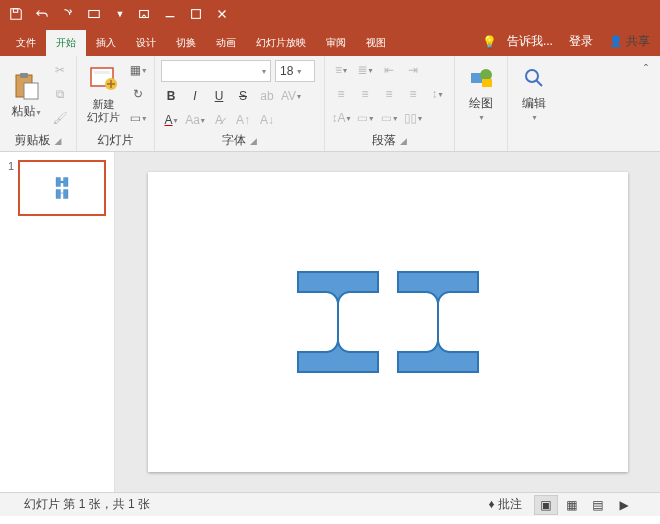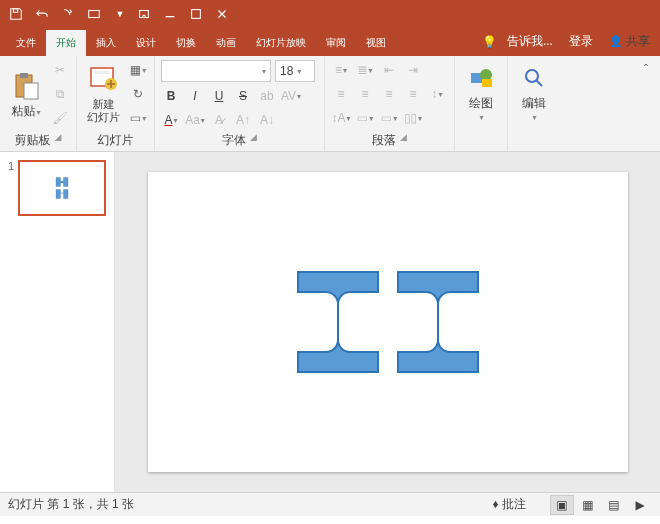--- a/index.html
+++ b/index.html
@@ -10,40 +10,40 @@
 .tb-btn svg{width:14px;height:14px;fill:#fff;stroke:#fff}
 .title{flex:1;text-align:center;color:#fff;font-size:12px}
 .winctl{display:flex;gap:2px}
 .tabs{height:28px;background:#b7472a;display:flex;align-items:flex-end;padding-left:6px}
 .tab{padding:6px 10px;color:#fff;font-size:10px}
 .tab.active{background:#f3f3f3;color:#15803d}
 .tabs .right{margin-left:auto;display:flex;align-items:center;padding-right:4px;gap:4px}
 .tabs .right .tab{padding:6px 6px;font-size:12px}
 .ribbon{height:96px;background:#f3f3f3;border-bottom:1px solid #d4d4d4;display:flex}
 .group{border-right:1px solid #e0e0e0;padding:4px 6px 2px 6px;display:flex;flex-direction:column;justify-content:space-between}
-.group-label{text-align:center;font-size:11px;color:#666;padding-top:2px;display:flex;justify-content:center;gap:4px}
+.group-label{text-align:center;font-size:11px;color:#666;padding-top:2px;display:flex;justify-content:center;align-items:center;gap:4px}
 .dl{font-size:9px;color:#999}
 .vbtn{display:flex;flex-direction:column;align-items:center;gap:2px;padding:2px 4px}
 .vbtn .ic{width:32px;height:32px;display:flex;align-items:center;justify-content:center}
 .vbtn .lbl{font-size:11px;color:#444;text-align:center;line-height:1.2}
 .row{display:flex;gap:4px;align-items:center}
 .mini{width:20px;height:20px;display:flex;align-items:center;justify-content:center;color:#666}
 .mini.dis{color:#bbb}
 .fontbox{border:1px solid #ccc;height:22px;padding:0 4px;display:flex;align-items:center;background:#fff;color:#aaa;font-size:11px}
 .fontbox.w1{width:110px}
 .fontbox.w2{width:40px;justify-content:flex-start}
 .content{display:flex;height:340px;background:#fff}
 .thumbs{width:115px;border-right:1px solid #e0e0e0;padding:8px}
 .thumb-wrap{display:flex;gap:4px}
 .tn{font-size:11px;color:#666}
 .thumb{width:88px;height:56px;border:2px solid #d35230;background:#fff;display:flex;align-items:center;justify-content:center}
 .thumb svg{width:30px;height:24px}
 .editor{flex:1;background:#eaeaea;display:flex;align-items:center;justify-content:center;padding:12px}
 .slide{width:480px;height:300px;background:#fff;box-shadow:0 1px 3px rgba(0,0,0,.3);display:flex;align-items:center;justify-content:center;position:relative}
-.status{height:24px;background:#f3f3f3;border-top:1px solid #d4d4d4;display:flex;align-items:center;padding:0 8px;gap:24px;font-size:11px;color:#555}
+.status{height:24px;background:#f3f3f3;border-top:1px solid #d4d4d4;display:flex;align-items:center;padding:0 24px;gap:12px;font-size:11px;color:#555}
 .status .sp{flex:1}
 .vbtns{display:flex;gap:2px}
 .vb{width:24px;height:20px;display:flex;align-items:center;justify-content:center;border:1px solid transparent}
 .vb.active{background:#e0e0e0;border-color:#ccc}
 .chev{font-size:8px;color:#888;margin-left:1px}
 </style>
 </head>
 <body>
 
 <div class="titlebar">

